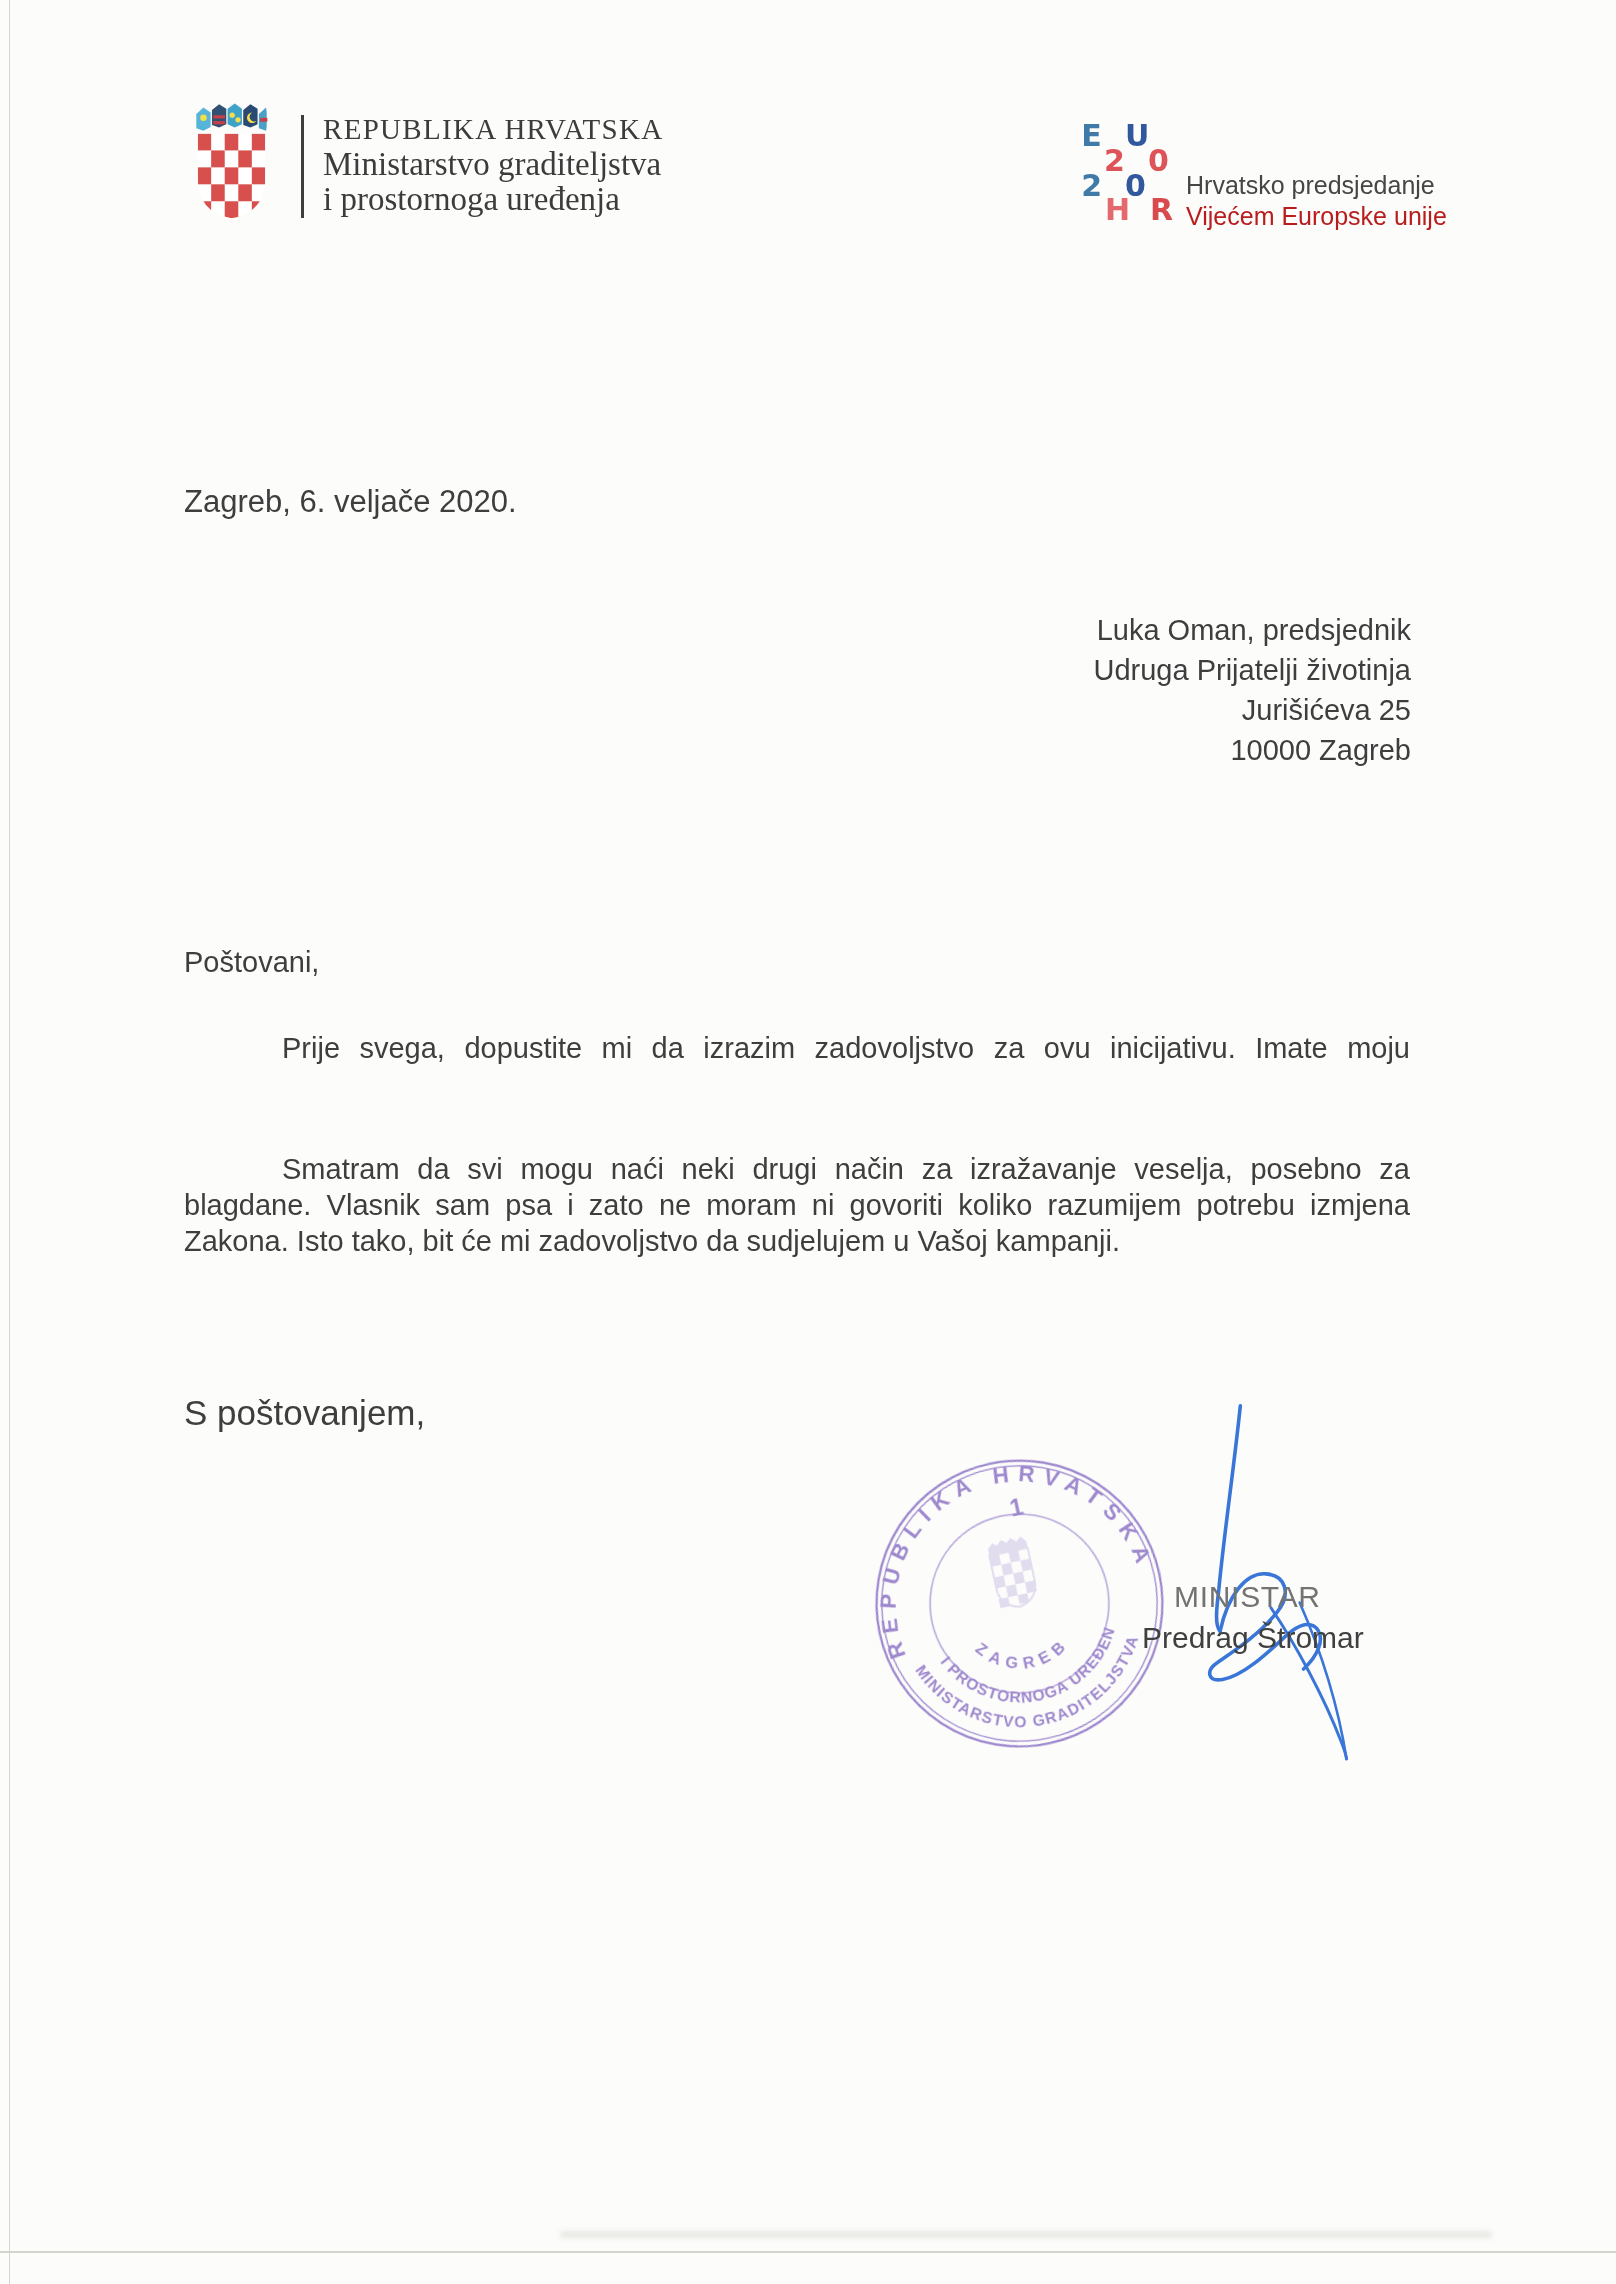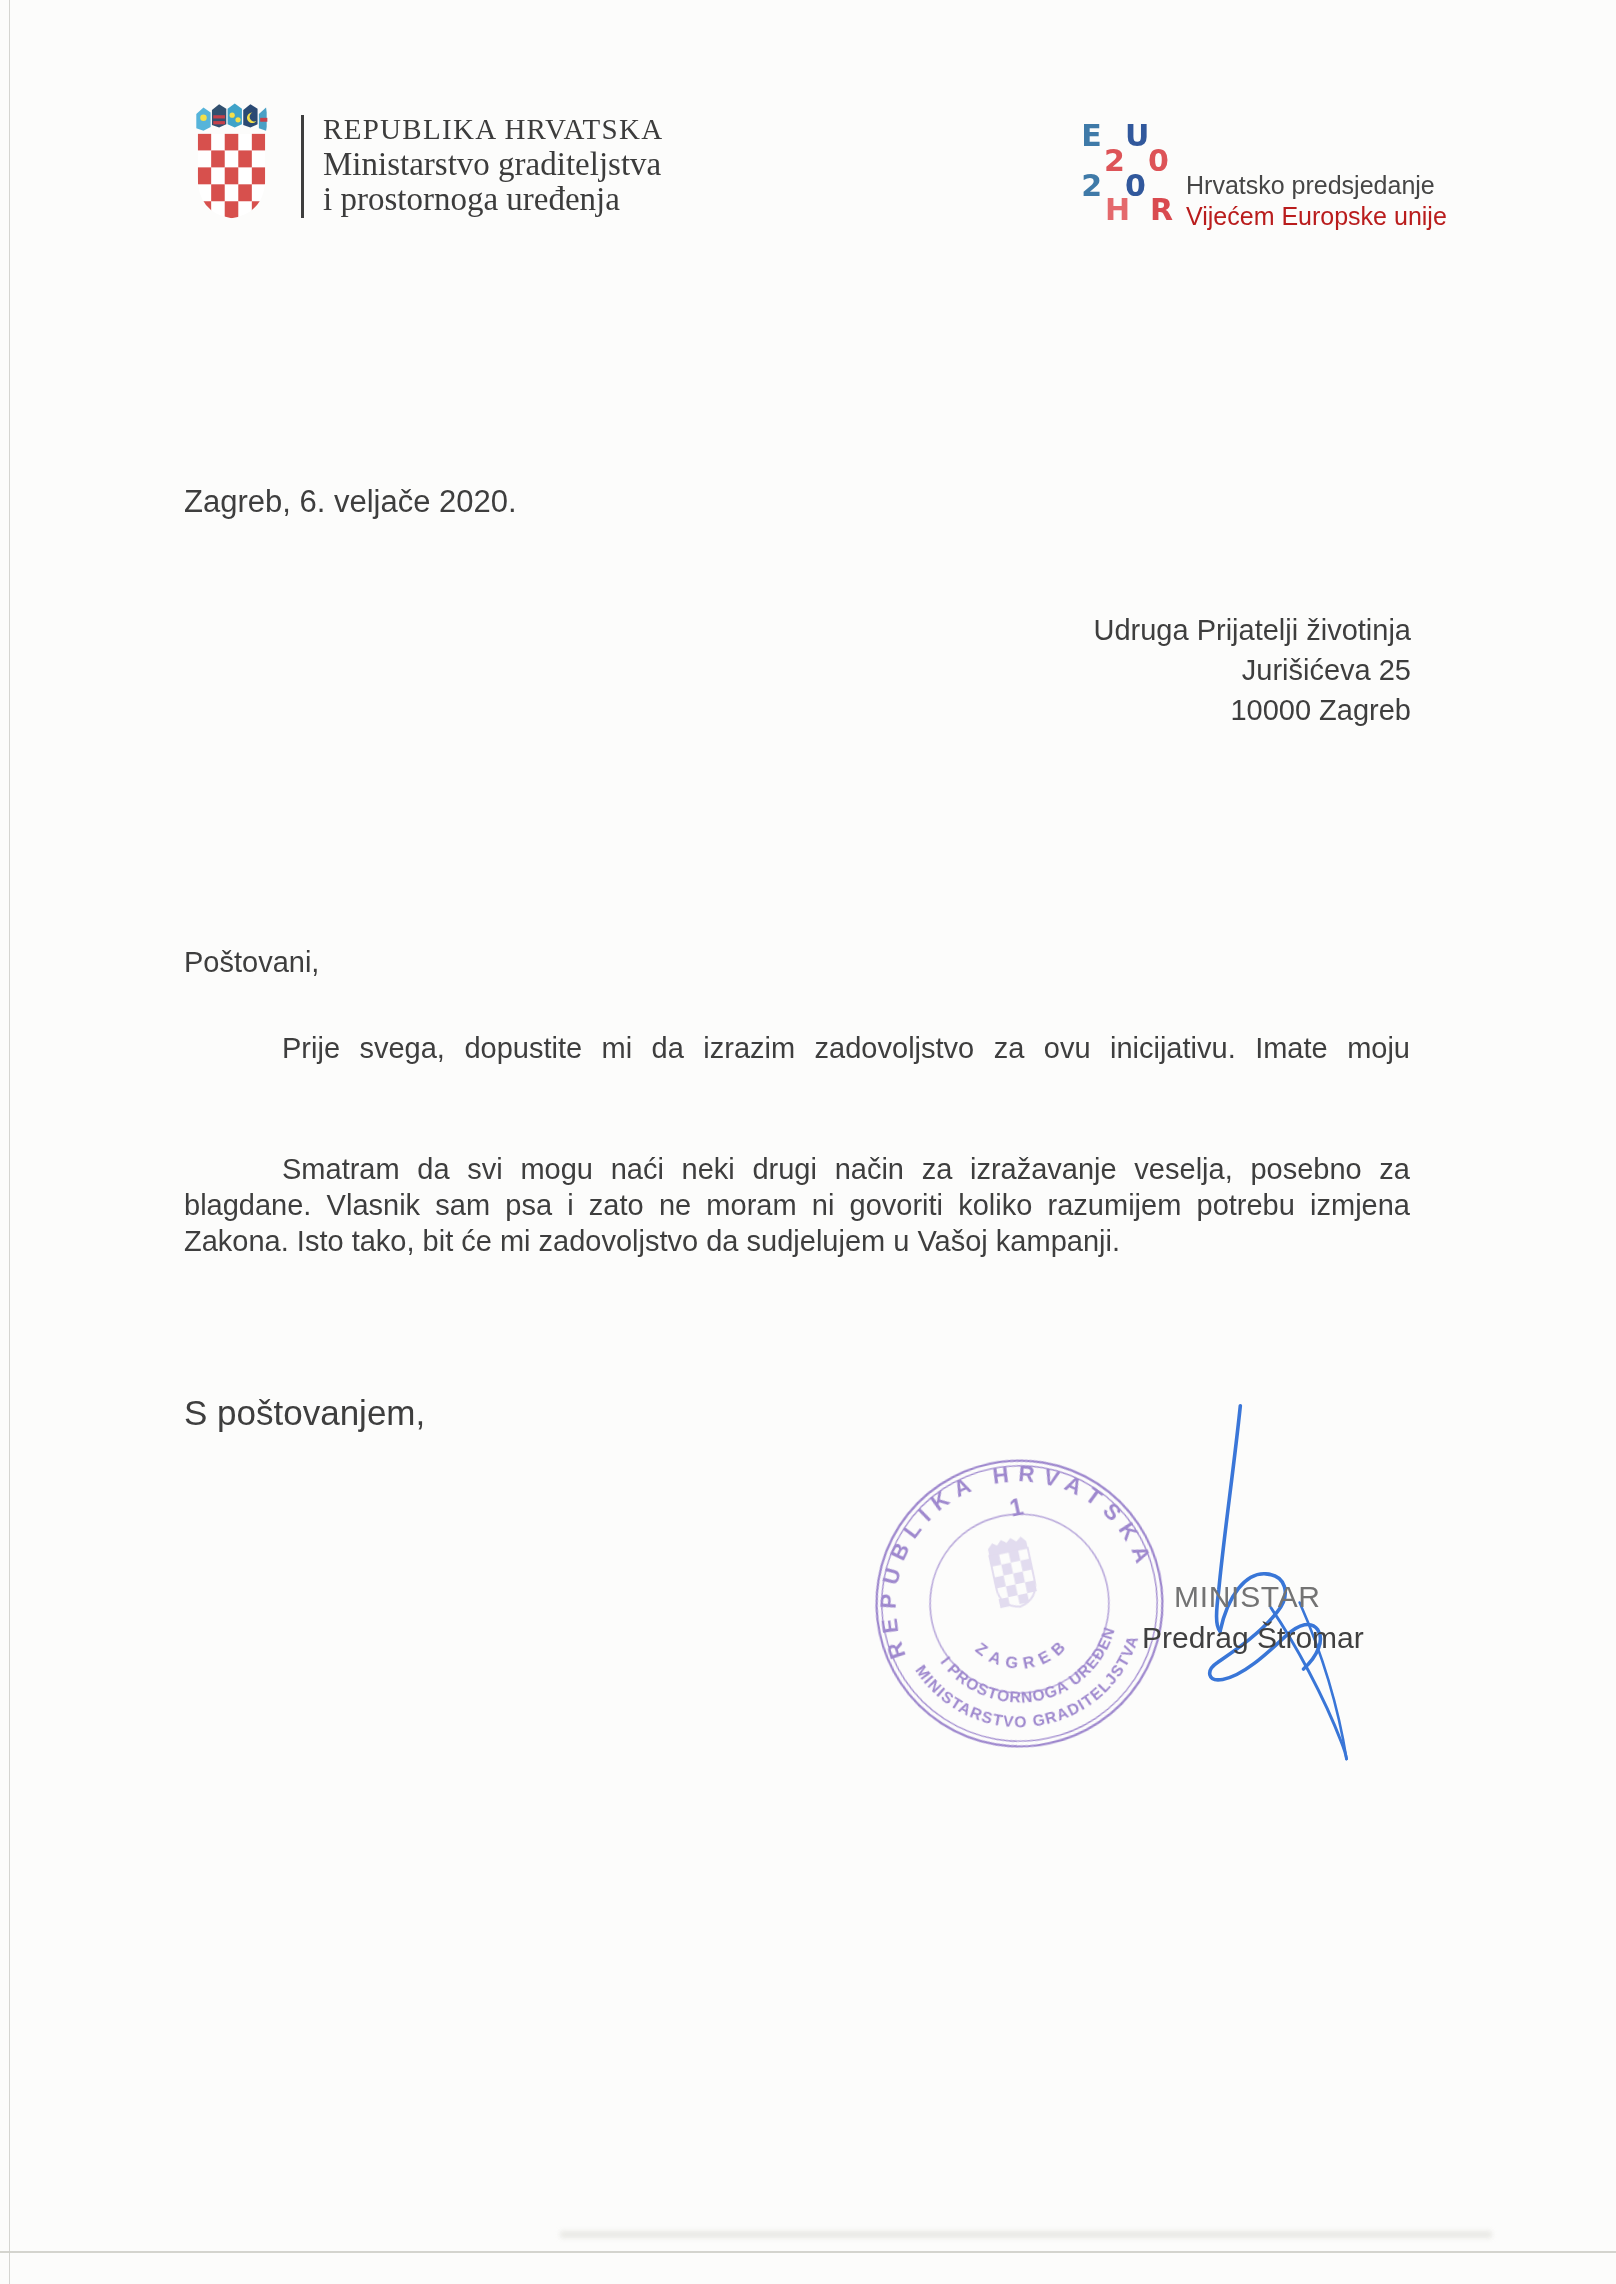--- a/index.html
+++ b/index.html
@@ -113,20 +113,21 @@
     <span class="eu-letter p5">0</span>
     <span class="eu-letter p6">H</span>
     <span class="eu-letter p7">R</span>
   </div>
   <div class="abs eu-line1">Hrvatsko predsjedanje</div>
   <div class="abs eu-line2">Vijećem Europske unije</div>
 
   <div class="abs date">Zagreb, 6. veljače 2020.</div>
 
   <div class="abs recipient">
+    <div>Luka Oman, predsjednik</div>
     <div>Udruga Prijatelji životinja</div>
     <div>Jurišićeva 25</div>
     <div>10000 Zagreb</div>
   </div>
 
   <div class="abs salutation">Poštovani,</div>
 
   <div class="abs para p1">
     <div class="jline indent">Prije svega, dopustite mi da izrazim zadovoljstvo za ovu inicijativu. Imate moju</div>
   </div>

